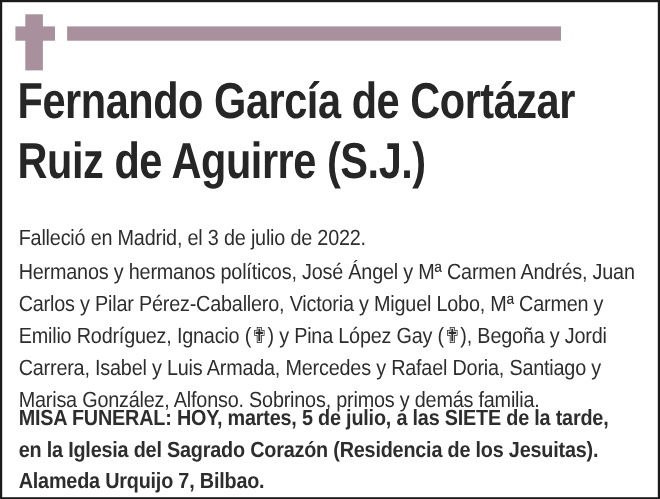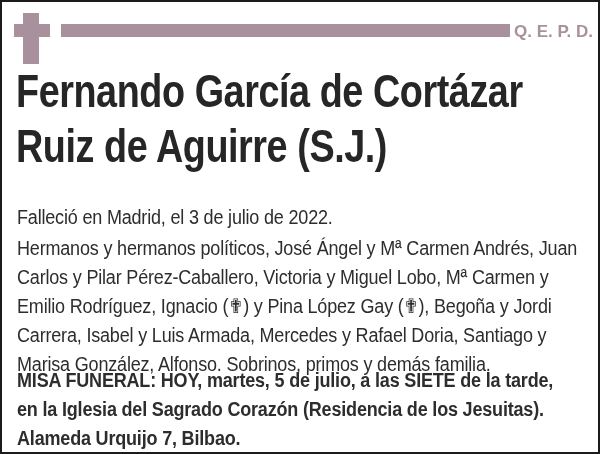--- a/index.html
+++ b/index.html
@@ -58,21 +58,20 @@
 
 <div class="card">
 
   <div class="cross">
     <div class="v"></div>
     <div class="h"></div>
   </div>
 
   <div class="rule"></div>
 
-  <div class="qepd">Q. E. P. D.</div>
 
   <h1 class="title">
     <span class="t-line">Fernando García de Cortázar</span>
     <span class="t-line">Ruiz de Aguirre (S.J.)</span>
   </h1>
 
   <p class="para date">Falleció en Madrid, el 3 de julio de 2022.</p>
 
   <div class="para family">
     <span class="line">Hermanos y hermanos políticos, José Ángel y Mª Carmen Andrés, Juan</span>

